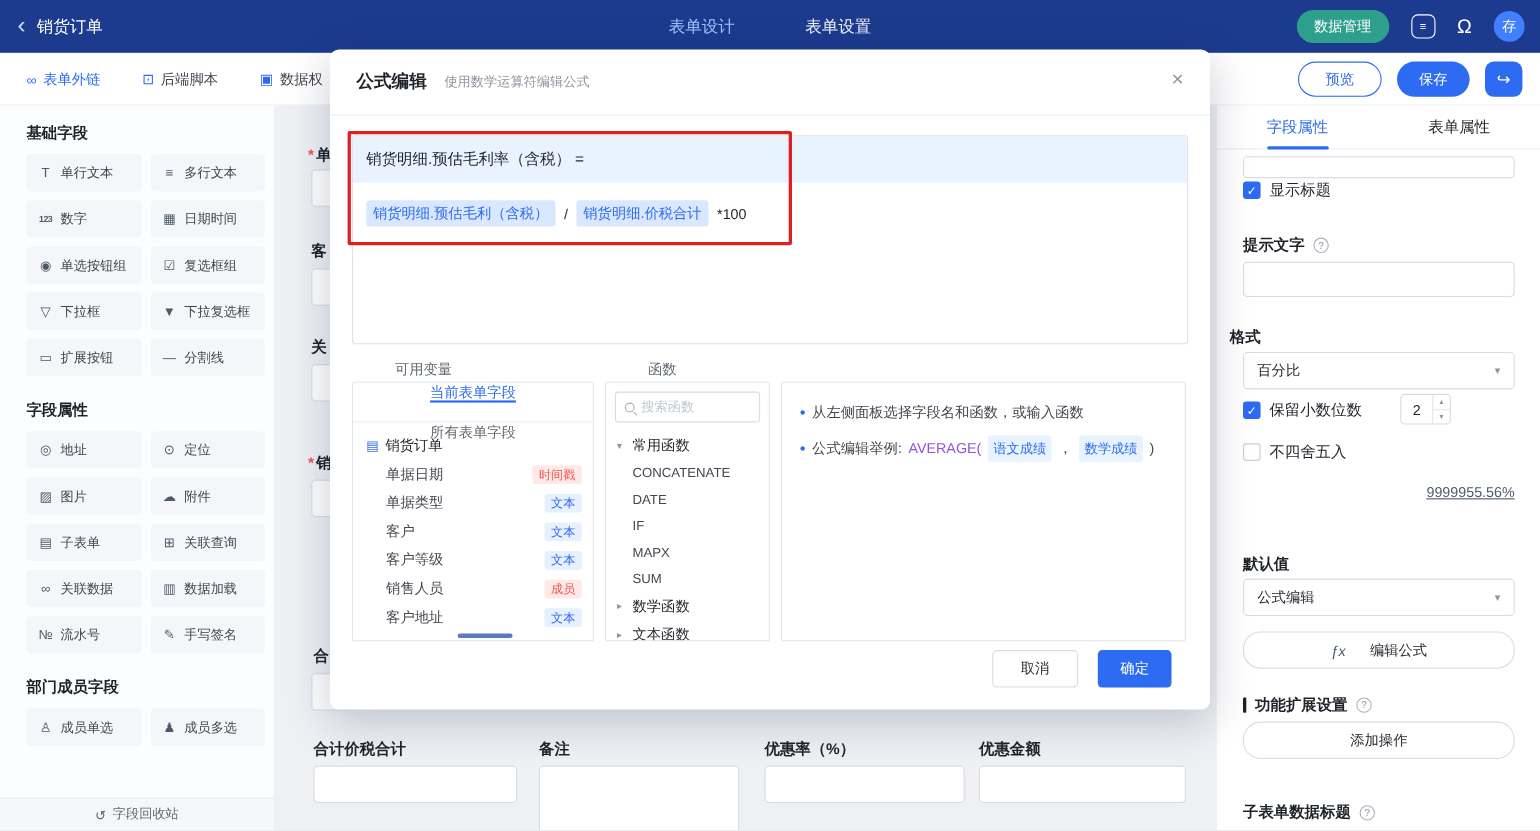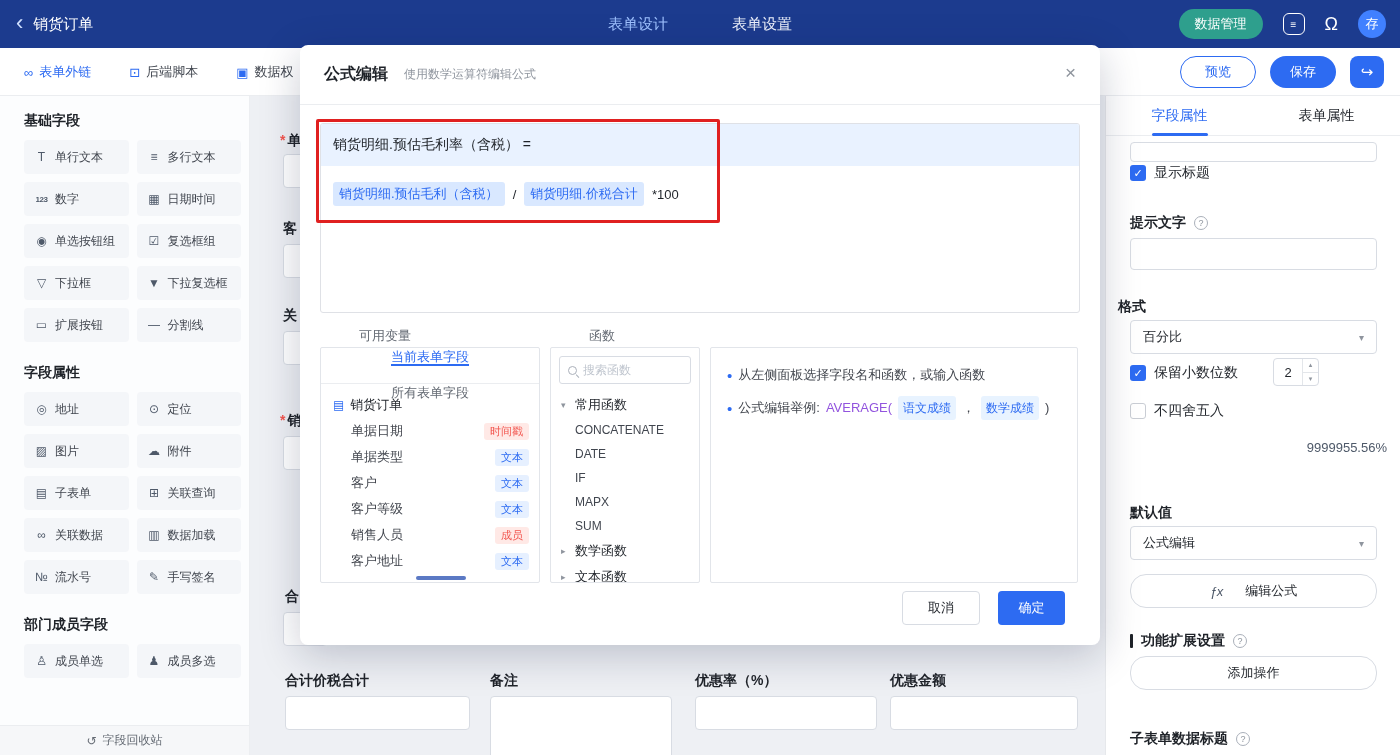--- a/index.html
+++ b/index.html
@@ -327,21 +327,21 @@
         <span>▴</span>
         <span>▾</span>
       </span>
     </div>
 
     <div class="row" style="left:24px;top:306px;">
       <span class="cb off"></span>
       <span class="rlabel">不四舍五入</span>
     </div>
 
-    <div class="sample" style="left:34px;top:344px;width:247px;">9999955.56%</div>
+    <div class="sample" style="left:24px;top:344px;width:247px;text-decoration:underline;">9999955.56%</div>
 
     <div class="row" style="left:24px;top:408px;">
       <span class="blabel">默认值</span>
     </div>
     <div class="rselect" style="left:24px;top:430px;width:247px;height:34px;">
       <span>公式编辑</span>
       <span class="chev">▾</span>
     </div>
     <div class="btn-outline" style="left:24px;top:478px;width:247px;height:34px;">
       <span class="fxg">ƒx</span>

